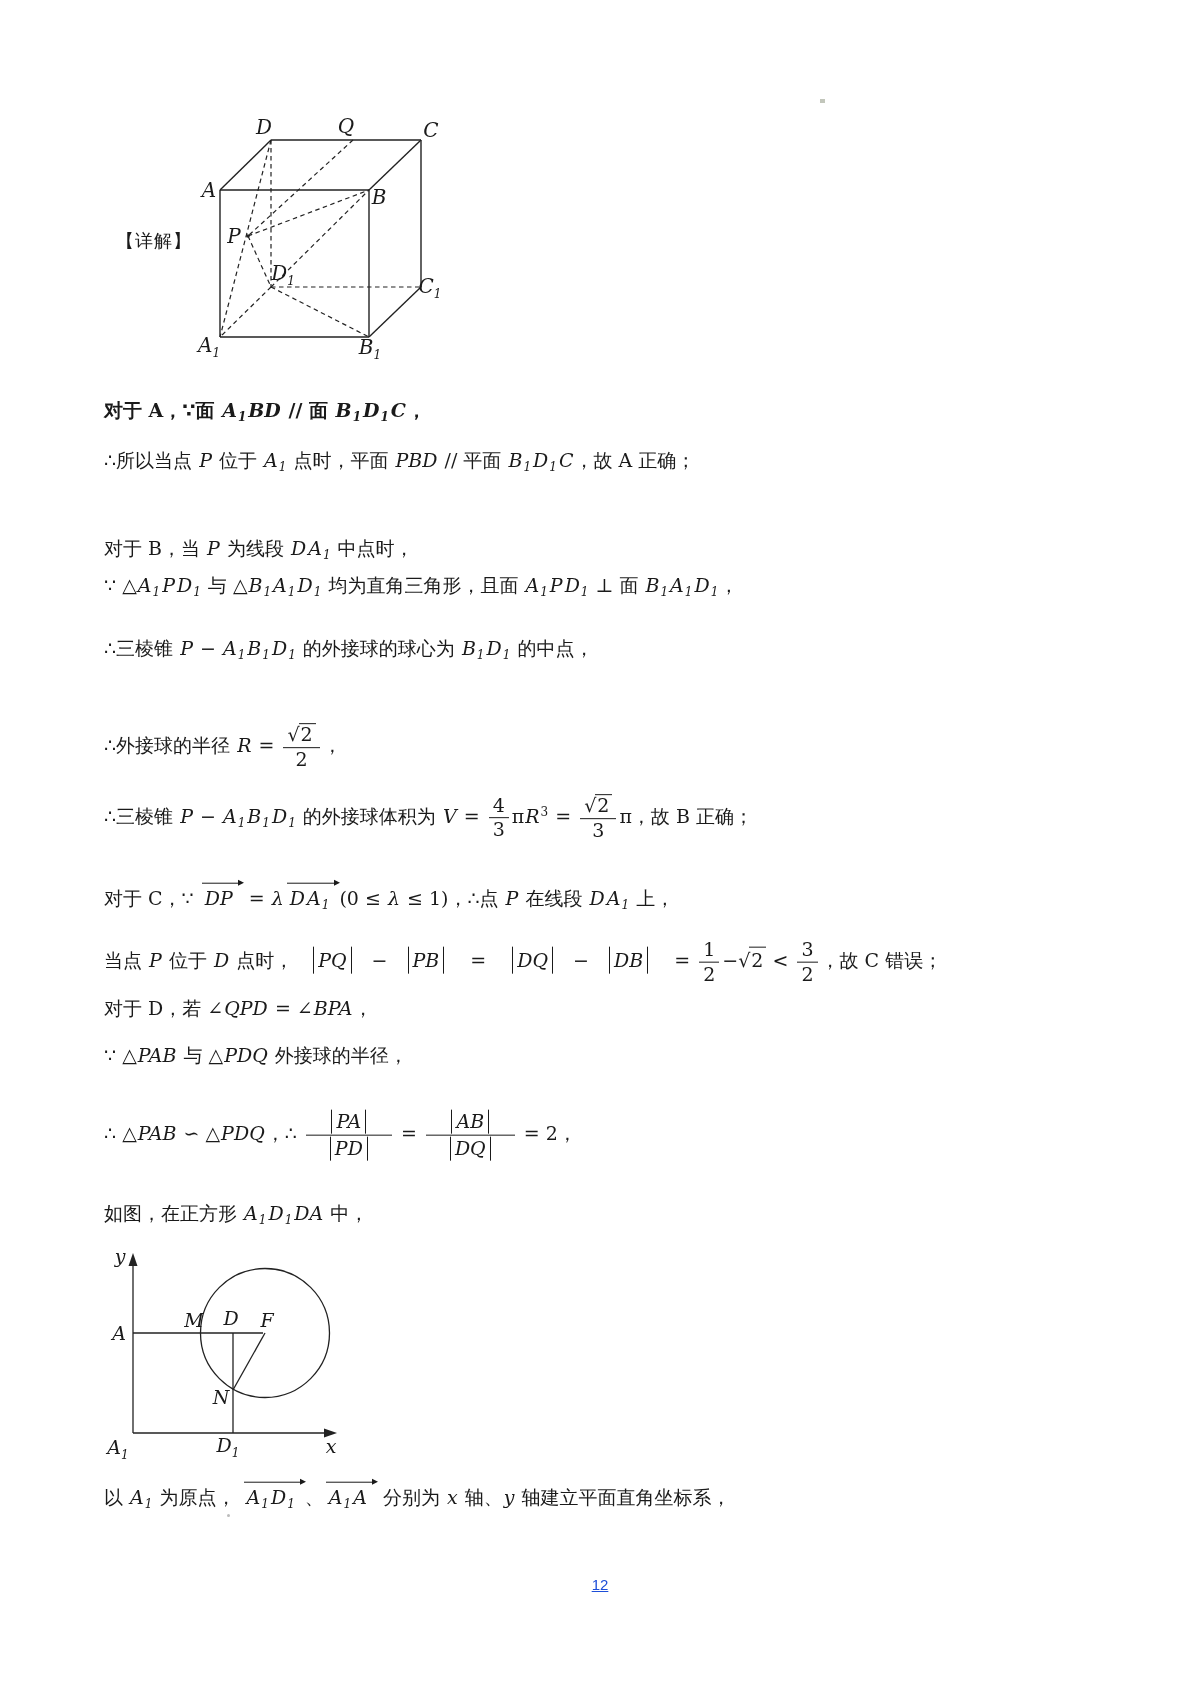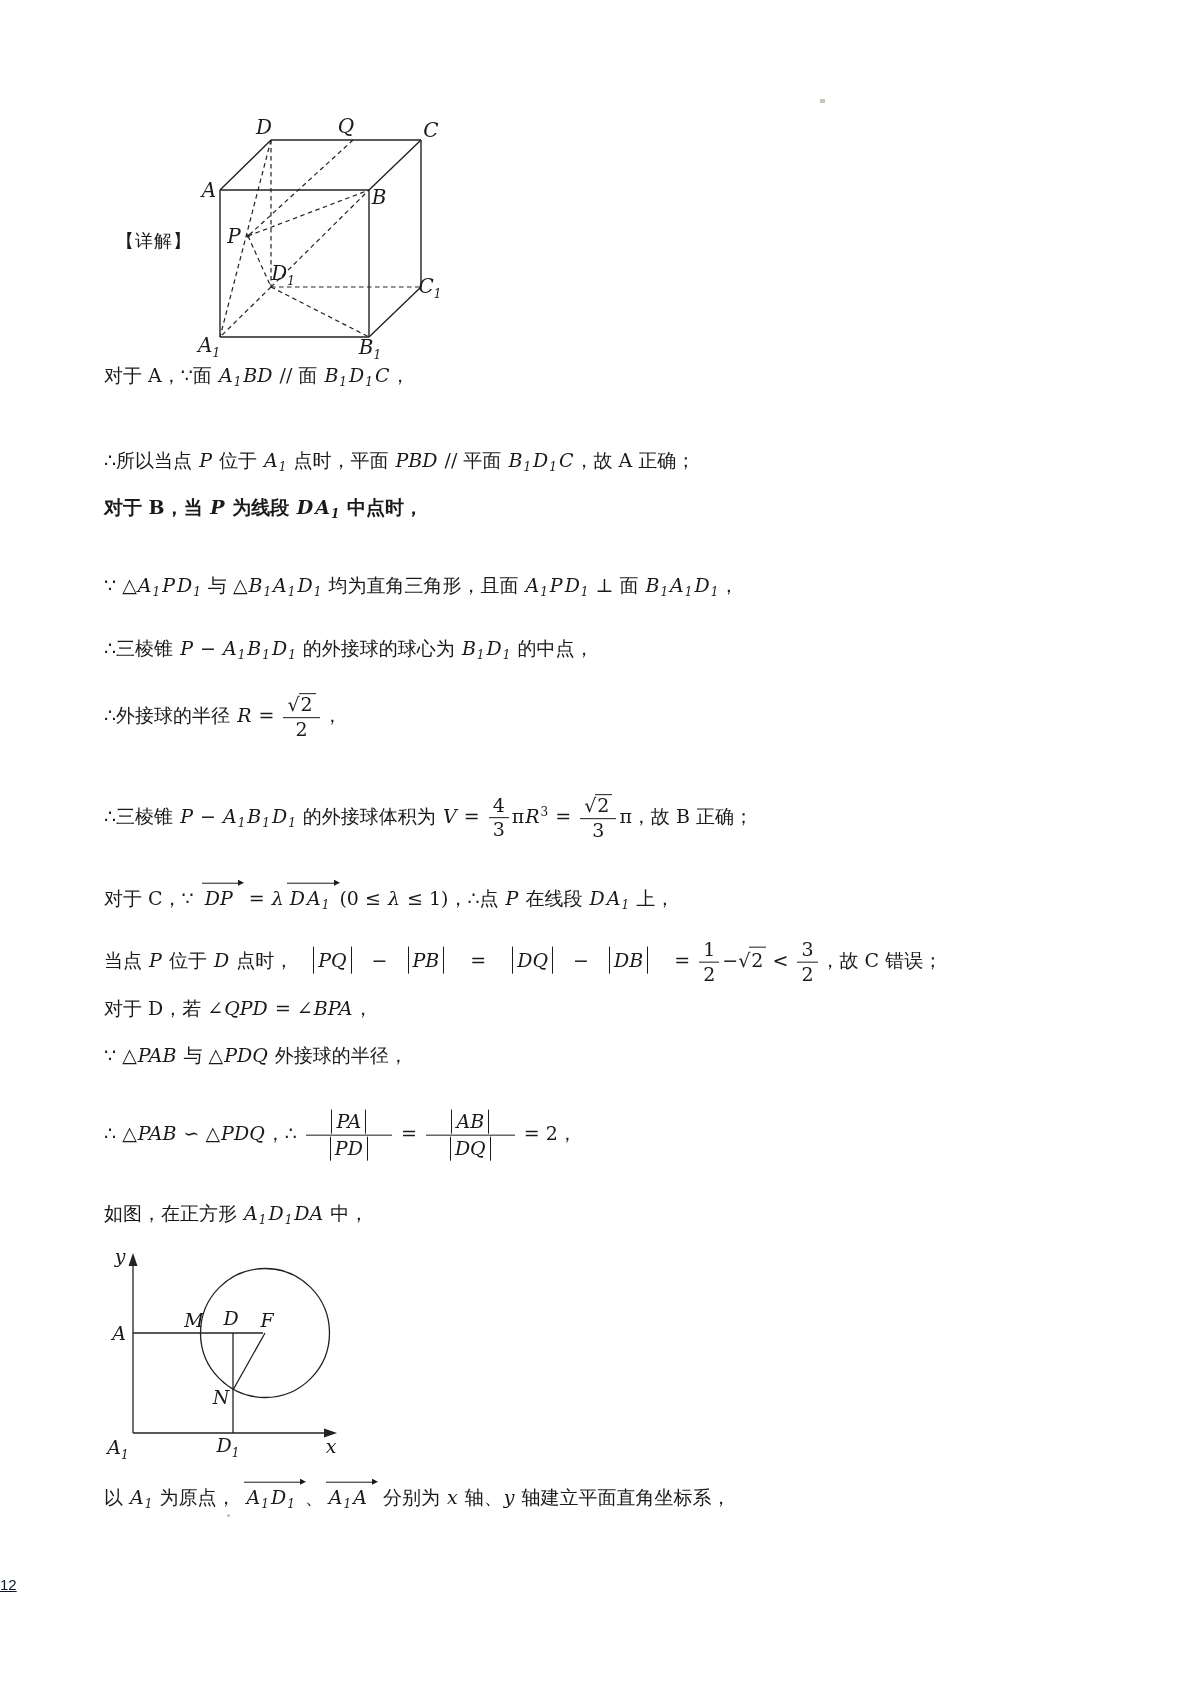--- a/index.html
+++ b/index.html
@@ -32,22 +32,22 @@
   .fig{position:absolute;}
   .flbl{font-family:"DejaVu Serif",serif;font-style:italic;font-size:20px;fill:#1a1a1a;}
   .flbl2{font-family:"DejaVu Serif",serif;font-style:italic;font-size:19px;fill:#1a1a1a;}
   .ssub{font-size:12px;font-style:italic;}
   .fcjk{font-family:"DejaVu Serif",serif;font-style:normal;font-size:18px;fill:#1a1a1a;letter-spacing:1px;}
   .edge{stroke:#222;stroke-width:1.4;fill:none;}
   .edged{stroke:#222;stroke-width:1.2;fill:none;stroke-dasharray:4.5 3.5;}
   .axis{stroke:#222;stroke-width:1.3;fill:none;}
   .arrow{fill:#222;stroke:none;}
   
-  .pageno{position:absolute;left:0;right:0;top:1576px;
-    font-family:"Liberation Sans",sans-serif;font-size:15px;color:#0f172a;text-decoration:underline;}
+  .pageno{position:absolute;left:0;right:0;top:1576px;text-align:center;
+    font-family:"Liberation Sans",sans-serif;font-size:15px;color:#1d4ed8;text-decoration:underline;}
   .dot1{position:absolute;left:820px;top:99px;width:5px;height:4px;background:#9aa08e;opacity:.6;}
   .dot2{position:absolute;left:227px;top:1514px;width:3px;height:3px;background:#777;opacity:.5;border-radius:50%;}
 </style>
 </head>
 <body>
 
 <svg class="fig" style="left:90px;top:100px;" width="375" height="272" viewBox="90 100 375 272">
   <g>
     <line class="edge" x1="220" y1="190" x2="369" y2="190"></line>
     <line class="edge" x1="220" y1="190" x2="220" y2="337"></line>
@@ -82,26 +82,26 @@
     <text class="flbl" x="379" y="204" text-anchor="middle"><tspan>B</tspan></text>
     <text class="flbl" x="234" y="243" text-anchor="middle"><tspan>P</tspan></text>
     <text class="flbl" x="283" y="280" text-anchor="middle"><tspan>D</tspan><tspan class="ssub" dy="5">1</tspan></text>
     <text class="flbl" x="430" y="293" text-anchor="middle"><tspan>C</tspan><tspan class="ssub" dy="5">1</tspan></text>
     <text class="flbl" x="209" y="352" text-anchor="middle"><tspan>A</tspan><tspan class="ssub" dy="5">1</tspan></text>
     <text class="flbl" x="370" y="354" text-anchor="middle"><tspan>B</tspan><tspan class="ssub" dy="5">1</tspan></text>
   </g>
 </svg>
 
 <div id="solution-lines">
-    <div class="line" style="top: 377px;"><span class="mc">对于 A，∵面 </span><span class="mi">A<span class="sb">1</span></span><span class="mi">BD</span><span class="mc"> // 面 </span><span class="mi">B<span class="sb">1</span></span><span class="mi">D<span class="sb">1</span></span><span class="mi">C</span><span class="mc">，</span></div>
+    <div class="line" style="top: 412px; font-weight: bold;"><span class="mc">对于 A，∵面 </span><span class="mi">A<span class="sb">1</span></span><span class="mi">BD</span><span class="mc"> // 面 </span><span class="mi">B<span class="sb">1</span></span><span class="mi">D<span class="sb">1</span></span><span class="mi">C</span><span class="mc">，</span></div>
     <div class="line" style="top: 462px;"><span class="mc">∴所以当点 </span><span class="mi">P</span><span class="mc"> 位于 </span><span class="mi">A<span class="sb">1</span></span><span class="mc"> 点时，平面 </span><span class="mi">PBD</span><span class="mc"> // 平面 </span><span class="mi">B<span class="sb">1</span></span><span class="mi">D<span class="sb">1</span></span><span class="mi">C</span><span class="mc">，故 A 正确；</span></div>
-    <div class="line" style="top: 509px; font-weight: bold;"><span class="mc">对于 B，当 </span><span class="mi">P</span><span class="mc"> 为线段 </span><span class="mi">D</span><span class="mi">A<span class="sb">1</span></span><span class="mc"> 中点时，</span></div>
+    <div class="line" style="top: 550px;"><span class="mc">对于 B，当 </span><span class="mi">P</span><span class="mc"> 为线段 </span><span class="mi">D</span><span class="mi">A<span class="sb">1</span></span><span class="mc"> 中点时，</span></div>
     <div class="line" style="top: 587px;"><span class="mc">∵ △</span><span class="mi">A<span class="sb">1</span></span><span class="mi">P</span><span class="mi">D<span class="sb">1</span></span><span class="mc"> 与 △</span><span class="mi">B<span class="sb">1</span></span><span class="mi">A<span class="sb">1</span></span><span class="mi">D<span class="sb">1</span></span><span class="mc"> 均为直角三角形，且面 </span><span class="mi">A<span class="sb">1</span></span><span class="mi">P</span><span class="mi">D<span class="sb">1</span></span><span class="mc"> ⊥ 面 </span><span class="mi">B<span class="sb">1</span></span><span class="mi">A<span class="sb">1</span></span><span class="mi">D<span class="sb">1</span></span><span class="mc">，</span></div>
     <div class="line" style="top: 650px;"><span class="mc">∴三棱锥 </span><span class="mi">P</span><span class="mc"> − </span><span class="mi">A<span class="sb">1</span></span><span class="mi">B<span class="sb">1</span></span><span class="mi">D<span class="sb">1</span></span><span class="mc"> 的外接球的球心为 </span><span class="mi">B<span class="sb">1</span></span><span class="mi">D<span class="sb">1</span></span><span class="mc"> 的中点，</span></div>
-    <div class="line" style="top: 717px;"><span class="mc">∴外接球的半径 </span><span class="mi">R</span><span class="mc"> = </span><span class="frac"><span class="fn"><span class="sqrt"><span class="rad">√</span><span class="sqv"><span class="mc">2</span></span></span></span><span class="fd"><span class="mc">2</span></span></span><span class="mc">，</span></div>
+    <div class="line" style="top: 747px;"><span class="mc">∴外接球的半径 </span><span class="mi">R</span><span class="mc"> = </span><span class="frac"><span class="fn"><span class="sqrt"><span class="rad">√</span><span class="sqv"><span class="mc">2</span></span></span></span><span class="fd"><span class="mc">2</span></span></span><span class="mc">，</span></div>
     <div class="line" style="top: 818px;"><span class="mc">∴三棱锥 </span><span class="mi">P</span><span class="mc"> − </span><span class="mi">A<span class="sb">1</span></span><span class="mi">B<span class="sb">1</span></span><span class="mi">D<span class="sb">1</span></span><span class="mc"> 的外接球体积为 </span><span class="mi">V</span><span class="mc"> = </span><span class="frac"><span class="fn"><span class="mc">4</span></span><span class="fd"><span class="mc">3</span></span></span><span class="mc">π</span><span class="mi">R<span class="su">3</span></span><span class="mc"> = </span><span class="frac"><span class="fn"><span class="sqrt"><span class="rad">√</span><span class="sqv"><span class="mc">2</span></span></span></span><span class="fd"><span class="mc">3</span></span></span><span class="mc">π，故 B 正确；</span></div>
     <div class="line" style="top: 898px;"><span class="mc">对于 C，∵ </span><span class="vec"><span class="mi">DP</span></span><span class="mc"> = </span><span class="mi">λ</span><span class="vec"><span class="mi">D</span><span class="mi">A<span class="sb">1</span></span></span><span class="mc">(0 ≤ </span><span class="mi">λ</span><span class="mc"> ≤ 1)，∴点 </span><span class="mi">P</span><span class="mc"> 在线段 </span><span class="mi">D</span><span class="mi">A<span class="sb">1</span></span><span class="mc"> 上，</span></div>
     <div class="line" style="top: 962px;"><span class="mc">当点 </span><span class="mi">P</span><span class="mc"> 位于 </span><span class="mi">D</span><span class="mc"> 点时，</span><span class="abs"><span class="mi">PQ</span></span><span class="mc">−</span><span class="abs"><span class="mi">PB</span></span><span class="mc"> = </span><span class="abs"><span class="mi">DQ</span></span><span class="mc">−</span><span class="abs"><span class="mi">DB</span></span><span class="mc"> = </span><span class="frac"><span class="fn"><span class="mc">1</span></span><span class="fd"><span class="mc">2</span></span></span><span class="mc">−</span><span class="sqrt"><span class="rad">√</span><span class="sqv"><span class="mc">2</span></span></span><span class="mc"> &lt; </span><span class="frac"><span class="fn"><span class="mc">3</span></span><span class="fd"><span class="mc">2</span></span></span><span class="mc">，故 C 错误；</span></div>
     <div class="line" style="top: 1008px;"><span class="mc">对于 D，若 ∠</span><span class="mi">QPD</span><span class="mc"> = ∠</span><span class="mi">BPA</span><span class="mc">，</span></div>
     <div class="line" style="top: 1055px;"><span class="mc">∵ △</span><span class="mi">PAB</span><span class="mc"> 与 △</span><span class="mi">PDQ</span><span class="mc"> 外接球的半径，</span></div>
     <div class="line" style="top: 1135px;"><span class="mc">∴ △</span><span class="mi">PAB</span><span class="mc"> ∽ △</span><span class="mi">PDQ</span><span class="mc">，∴ </span><span class="frac"><span class="fn"><span class="abs"><span class="mi">PA</span></span></span><span class="fd"><span class="abs"><span class="mi">PD</span></span></span></span><span class="mc"> = </span><span class="frac"><span class="fn"><span class="abs"><span class="mi">AB</span></span></span><span class="fd"><span class="abs"><span class="mi">DQ</span></span></span></span><span class="mc"> = 2，</span></div>
     <div class="line" style="top: 1215px;"><span class="mc">如图，在正方形 </span><span class="mi">A<span class="sb">1</span></span><span class="mi">D<span class="sb">1</span></span><span class="mi">DA</span><span class="mc"> 中，</span></div>
     <div class="line" style="top: 1497px;"><span class="mc">以 </span><span class="mi">A<span class="sb">1</span></span><span class="mc"> 为原点， </span><span class="vec"><span class="mi">A<span class="sb">1</span></span><span class="mi">D<span class="sb">1</span></span></span><span class="mc">、</span><span class="vec"><span class="mi">A<span class="sb">1</span></span><span class="mi">A</span></span><span class="mc"> 分别为 </span><span class="mi">x</span><span class="mc"> 轴、</span><span class="mi">y</span><span class="mc"> 轴建立平面直角坐标系，</span></div>
   </div>
 

